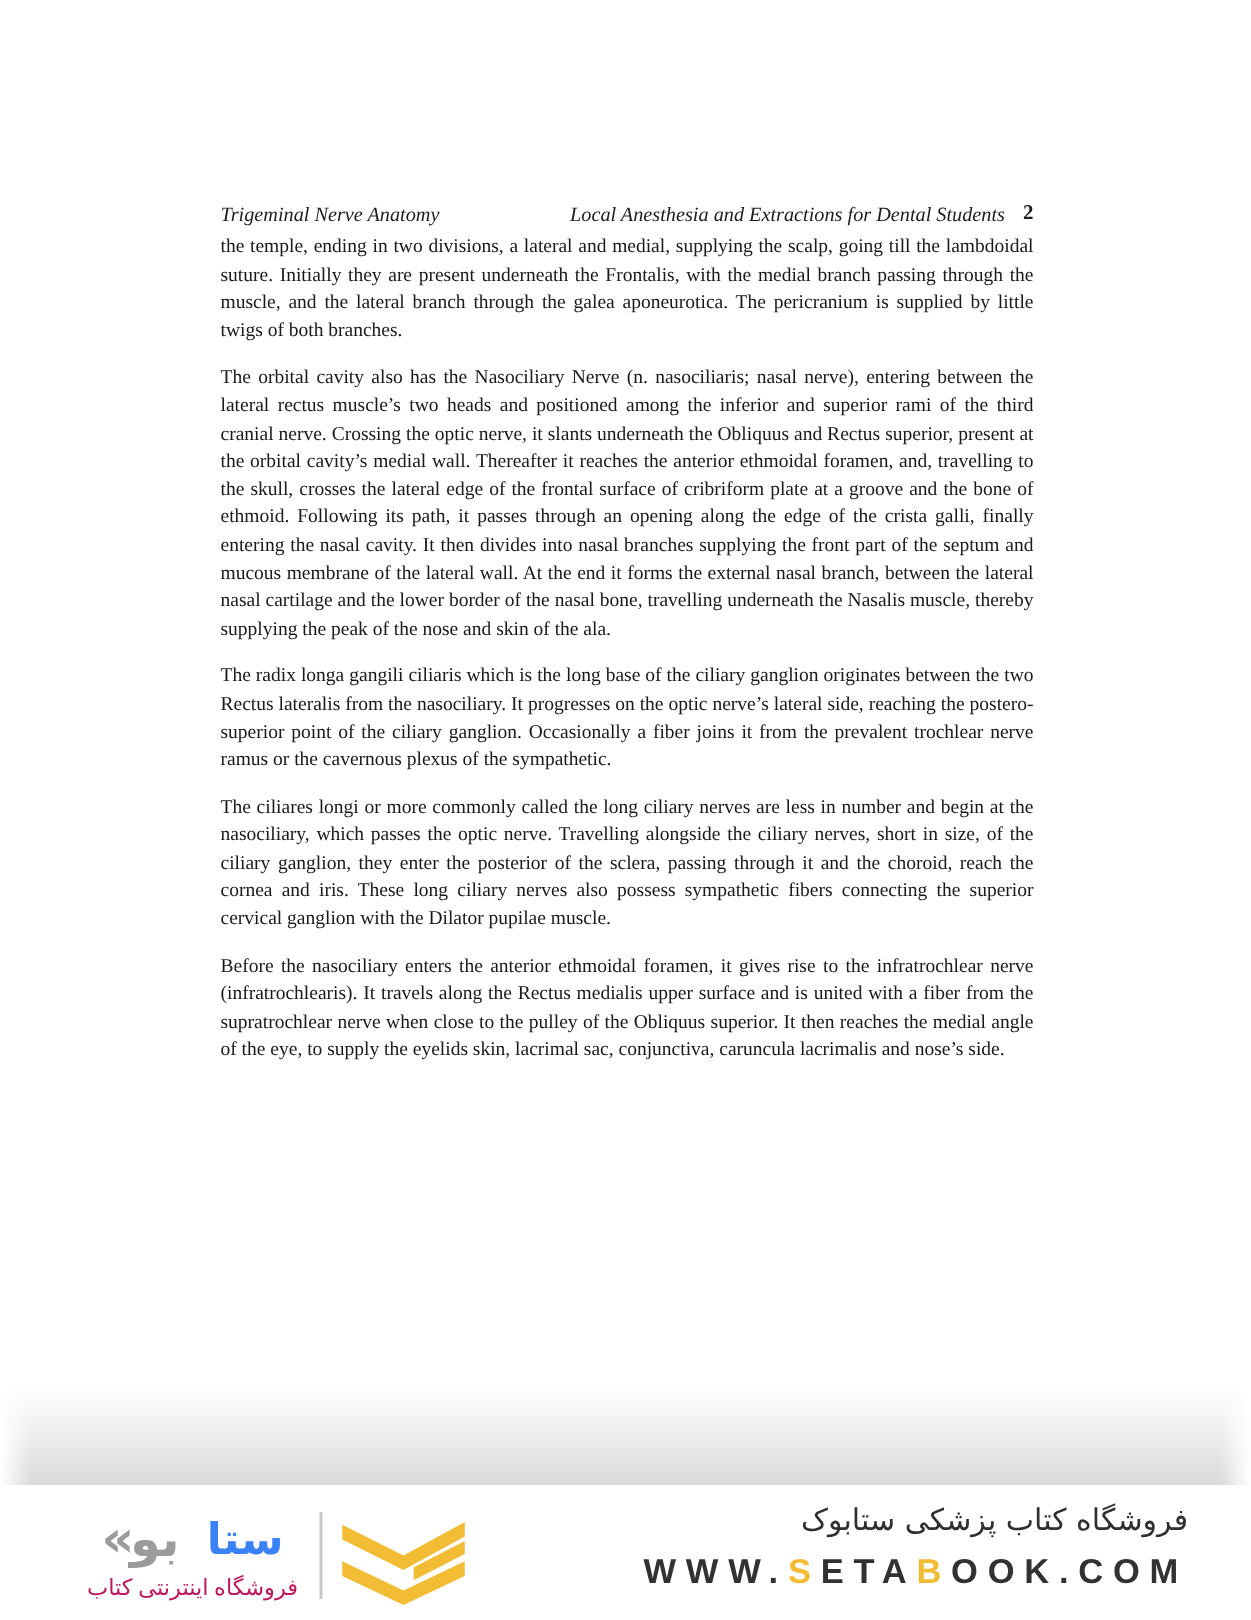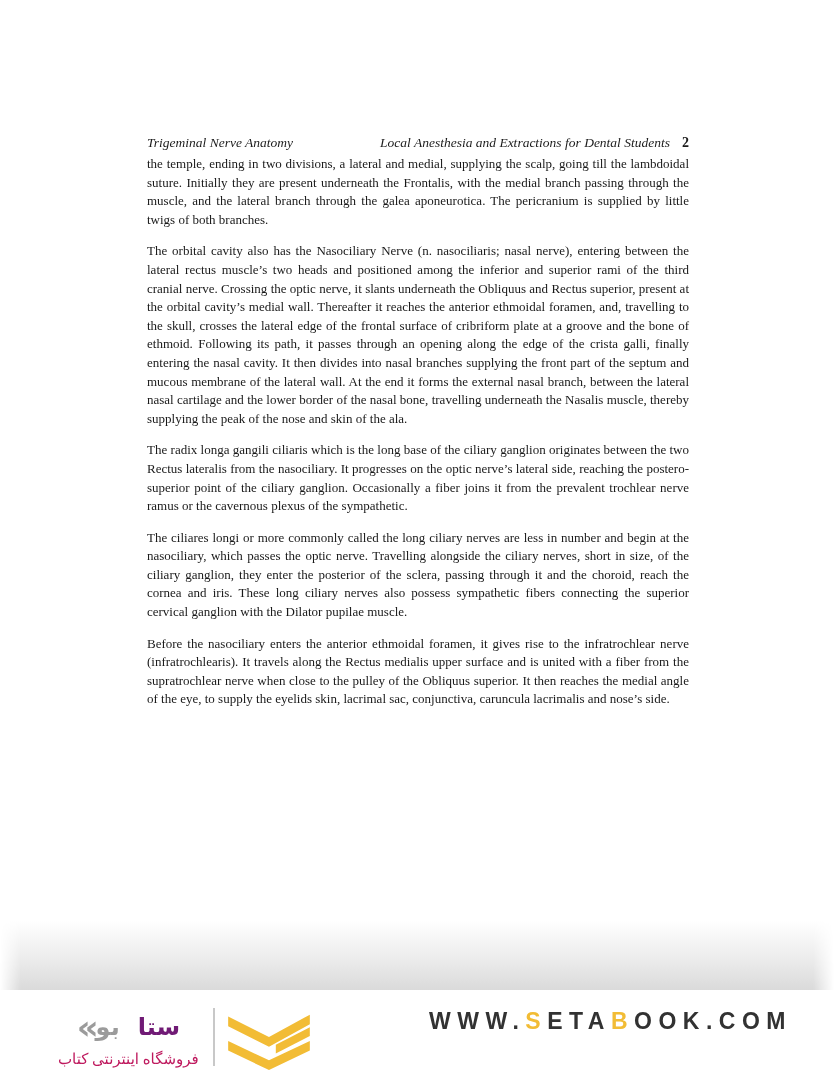--- a/index.html
+++ b/index.html
@@ -39,22 +39,22 @@
     mask-image: linear-gradient(to right, transparent 0, #000 2.5%, #000 97.5%, transparent 100%);
   }
 
   
   .brand-footer { position: absolute; top: 998px; left: 0; width: 834px; height: 82px; background: #fff; }
 
   .logo-block { position: absolute; left: 58px; top: 4px; display: flex; align-items: center; }
   .wordmark-col { display: flex; flex-direction: column; align-items: center; }
   .wordmark { display: flex; align-items: center; direction: ltr; font-family: "DejaVu Sans", sans-serif; font-weight: bold; }
   .wm-chevron { color: #9b9b9b; font-size: 34px; line-height: 34px; margin-right: 1px; letter-spacing: -4px; }
-  .wm-gray   { color: #9b9b9b; font-size: 24px; line-height: 40px; }
-  .wm-yellow { color: #701a75; font-size: 24px; line-height: 40px; margin-left: 18px; }
+  .wm-gray   { color: #9b9b9b; font-size: 33px; line-height: 40px; }
+  .wm-yellow { color: #3b82f6; font-size: 29px; line-height: 40px; margin-left: 18px; }
   .logo-tagline {
     font-family: Liberation Serif, serif; direction: rtl;
     color: #be185d; font-size: 15px; margin-top: 3px; white-space: nowrap;
   }
   .logo-divider { width: 2px; height: 58px; background: #c8c8c8; margin: 0 10px 0 14px; }
   .emblem { width: 88px; height: 70px; }
 
   .store-block { position: absolute; right: 42px; top: 2px; display: flex; flex-direction: column; align-items: flex-end; }
   .store-title {
     font-family: "DejaVu Sans", sans-serif; direction: rtl;
@@ -103,17 +103,18 @@
       </div>
       <div class="logo-divider"></div>
       <svg class="emblem" viewBox="0 0 90 72" xmlns="http://www.w3.org/2000/svg">
         <polygon points="3,15 45,36 87,13 87,23 45,46 3,25" fill="#f2bc35"></polygon>
         <polygon points="87,26 87,35 52,53 52,44" fill="#f2bc35"></polygon>
         <polygon points="3,40 45,60 87,40 87,50 45,70 3,50" fill="#f2bc35"></polygon>
       </svg>
     </div>
 
     <div class="store-block">
+      <div class="store-title">فروشگاه کتاب پزشکی ستابوک</div>
       <div class="store-url"><span>WWW.</span><span class="hl">S</span><span>ETA</span><span class="hl">B</span><span>OOK.COM</span></div>
     </div>
 
   </div>
 </div>
 
 </body></html>

